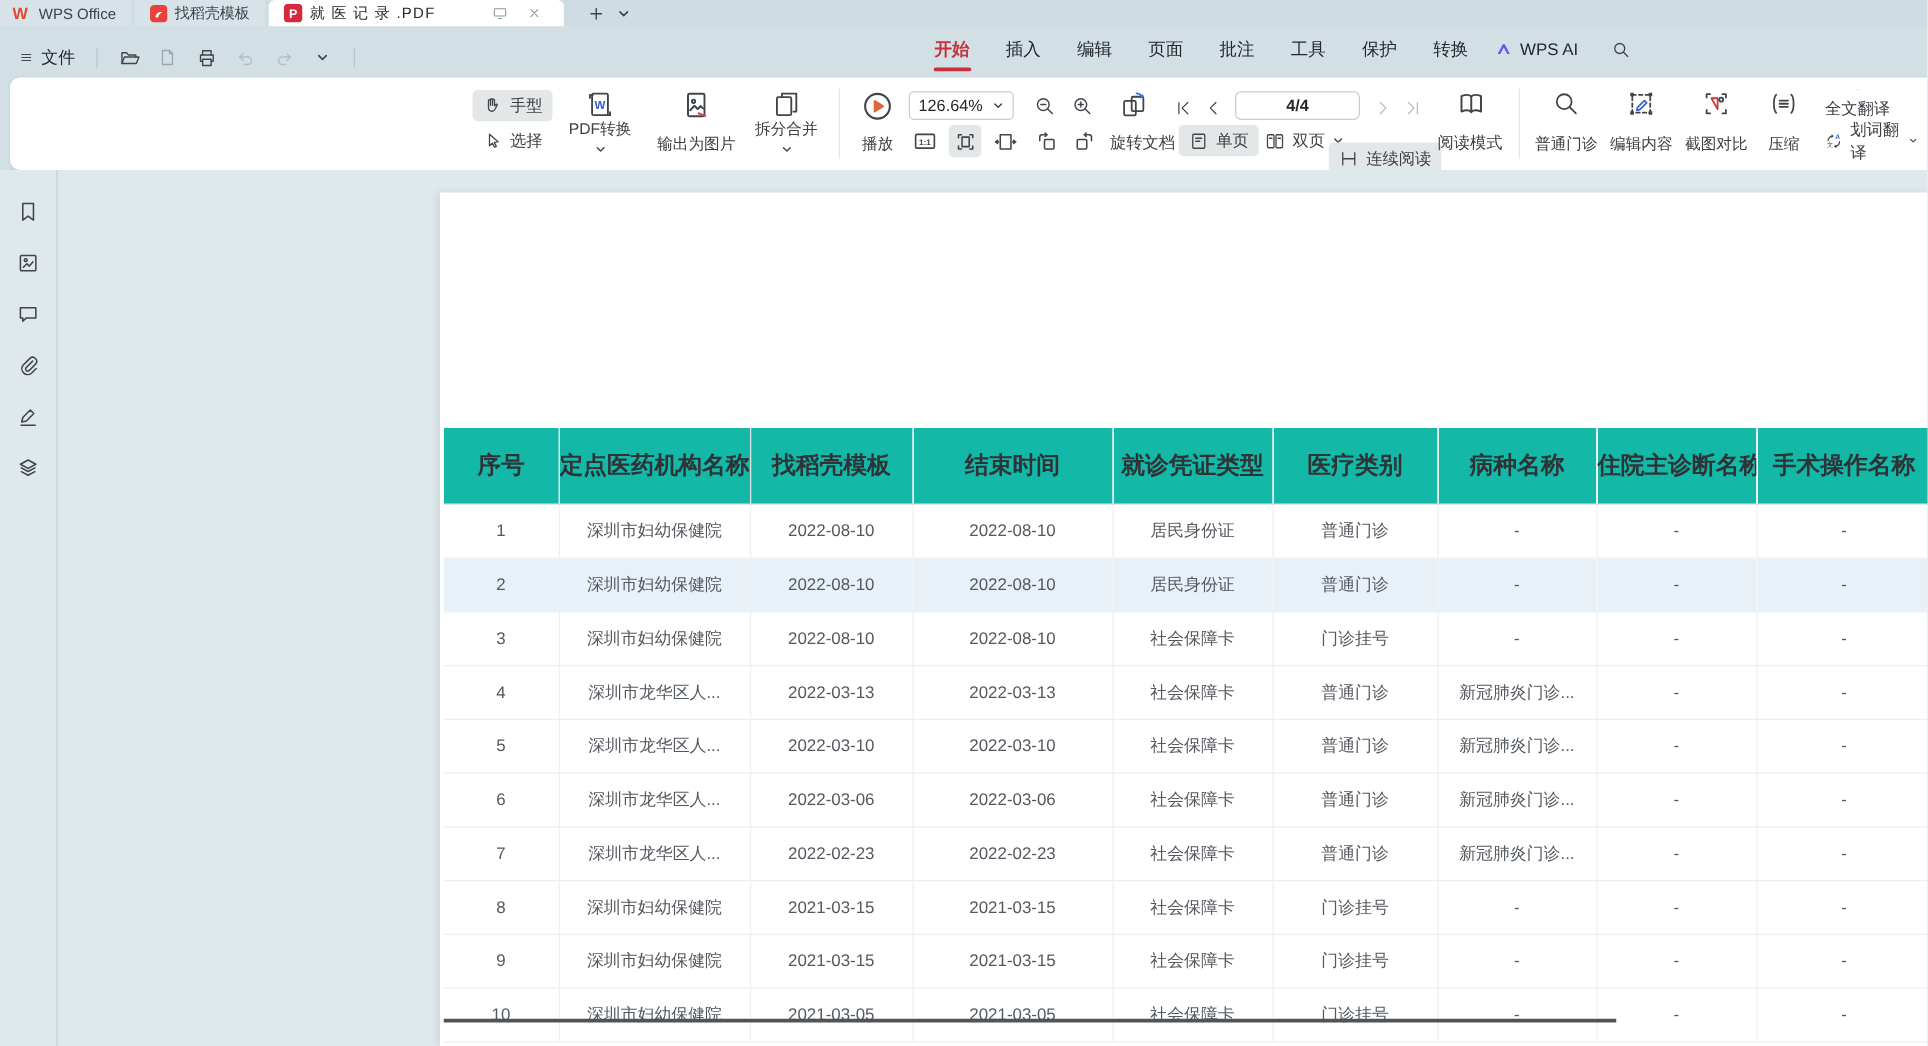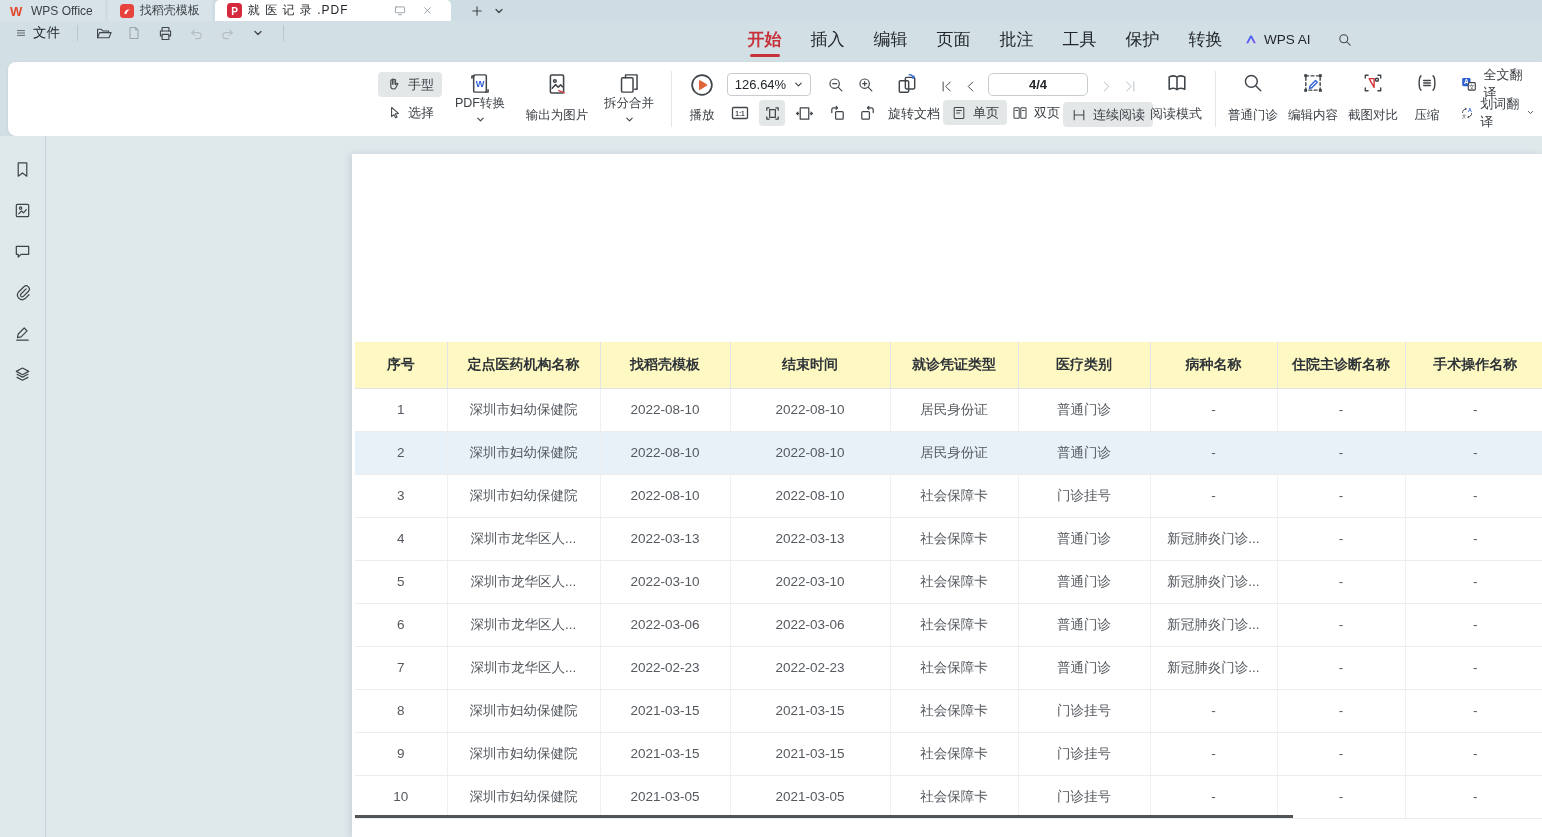--- a/index.html
+++ b/index.html
@@ -11,27 +11,27 @@
   .tabbar { position:absolute; top:0; left:0; right:0; height:21px; background:#cddde3; display:flex; align-items:stretch; }
   .tab { display:flex; align-items:center; gap:6px; padding:0 12px; font-size:12px; color:#3c4247; background:#d7e3e8; margin-right:3px; cursor:default; }
   .tab.active { background:#ffffff; border-radius:5px 5px 0 0; color:#24282c; }
   .tab .tab-title { white-space:nowrap; }
   .tab-btn { display:flex; align-items:center; justify-content:center; width:22px; height:21px; }
   svg { display:block; }
   .ic { stroke:#40454a; fill:none; stroke-width:1.3; stroke-linecap:round; stroke-linejoin:round; }
   .ic-gray { stroke:#b3bdc3; }
 
   
-  .menubar { position:absolute; top:21px; left:0; right:0; height:37px; display:flex; align-items:flex-start; }
+  .menubar { position:absolute; top:21px; left:0; right:0; height:37px; display:flex; align-items:flex-end; }
   .quick { display:flex; align-items:center; gap:7px; padding-left:10px; }
   .file-btn { display:flex; align-items:center; gap:5px; font-size:13.5px; color:#23272b; padding:3px 4px; }
   .qdiv { width:1px; height:16px; background:#b9c6cb; margin:0 6px; }
   .qbtn { width:24px; height:24px; display:flex; align-items:center; justify-content:center; border-radius:4px; }
   .menu-right { position:absolute; left:733px; top:0; height:37px; display:flex; align-items:center; }
-  .menu-item { position:relative; height:37px; display:flex; align-items:center; padding:0 14.5px; font-size:17px; color:#23272b; cursor:default; }
+  .menu-item { position:relative; height:37px; display:flex; align-items:center; padding:0 14.5px; font-size:14px; color:#23272b; cursor:default; }
   .menu-item.active { color:#c7313a; font-weight:bold; }
   .menu-item.active::after { content:""; position:absolute; left:50%; transform:translateX(-50%); bottom:1px; width:30px; height:3px; background:#c7313a; border-radius:2px; }
   .ai-item { display:flex; align-items:center; gap:5px; font-size:13.5px; padding:0 6px; }
   .menu-search { margin-left:20px; }
 
   
   .ribbon { position:absolute; top:62px; left:8px; right:0; height:74px; background:#fff; border-radius:8px 0 0 8px; box-shadow:0 1px 3px rgba(40,60,70,.10); }
   .rdiv { position:absolute; top:9px; width:1px; height:56px; background:#e3e7e9; }
   .pillrow { position:absolute; display:flex; align-items:center; gap:6px; height:25px; padding:0 8px; border-radius:4px; font-size:13px; color:#3b4045; }
   .pillrow.sel { background:#e4e7e8; }
@@ -43,21 +43,21 @@
   .pagebox { position:absolute; left:980px; top:11px; width:100px; height:23px; border:1px solid #c6ccd0; border-radius:5px; display:flex; align-items:center; justify-content:center; font-size:13px; font-weight:bold; color:#24282c; background:#fff; }
   .rlabel { position:absolute; font-size:13px; color:#3b4045; white-space:nowrap; }
 
   
   .canvas { position:absolute; top:136px; left:0; right:0; bottom:0; background:#dfe8eb; }
   .sidestrip { position:absolute; left:0; top:0; bottom:0; width:46px; border-right:1px solid #c9d4d8; display:flex; flex-direction:column; align-items:center; padding-top:22px; gap:19px; }
   .sicon { width:22px; height:22px; display:flex; align-items:center; justify-content:center; }
   .page { position:absolute; left:352px; top:18px; right:0; bottom:0; background:#fff; box-shadow:-2px 0 6px rgba(50,70,80,.12); }
 
   table.med { position:absolute; left:3px; top:188px; border-collapse:collapse; table-layout:fixed; width:1190px; }
-  table.med th { height:46px; background:#fef9c3; font-size:14px; font-weight:bold; color:#2e3338; border-right:1px solid #e2e5e8; border-bottom:1px solid #e2e5e8; text-align:center; white-space:nowrap; overflow:hidden; }
+  table.med th { height:61px; background:#14b8a6; font-size:19px; font-weight:bold; color:#2e3338; border-right:1px solid #e2e5e8; border-bottom:1px solid #e2e5e8; text-align:center; white-space:nowrap; overflow:hidden; }
   table.med th:last-child { border-right:none; }
   table.med td { height:43px; font-size:13.5px; color:#54595f; text-align:center; border-right:1px solid #eef0f2; border-bottom:1px solid #ebeef0; white-space:nowrap; overflow:hidden; }
   table.med td:last-child { border-right:none; }
   table.med tr.hl td { background:#e8f0f8; }
   .darkline { position:absolute; left:3px; top:661px; width:938px; height:3px; background:#505456; }
 </style>
 </head>
 <body>
 
 <div class="app">
@@ -349,21 +349,21 @@
       <svg width="16" height="16" viewBox="0 0 20 20" class="ic">
           <rect x="2.5" y="3.5" width="6.5" height="13" rx="1"></rect>
           <rect x="11" y="3.5" width="6.5" height="13" rx="1"></rect>
           <path d="M4.5 7h2.5M13 7h2.5"></path>
         </svg>
       <span>双页</span>
       <svg width="9" height="9" viewBox="0 0 10 10" class="ic">
           <path d="M2 3.5l3 3 3-3"></path>
         </svg>
     </div>
-    <div class="pillrow sel" style="left:1055px; top:40px;">
+    <div class="pillrow sel" style="left:1055px; top:52px;">
       <svg width="16" height="16" viewBox="0 0 20 20" class="ic">
           <path d="M4 4v12M16 4v12M4 10h12"></path>
         </svg>
       <span>连续阅读</span>
     </div>
     <span class="rlabel" style="left:1142px; top:43px;">阅读模式</span>
 
     <div class="rdiv" style="left:1207px;"></div>
 
     <div class="vbtn" style="left:1212px; width:66px;">
@@ -400,21 +400,21 @@
     </div>
     <div class="vbtn" style="left:1394px; width:50px;">
       <svg width="22" height="22" viewBox="0 0 20 20" class="ic">
           <path d="M4.5 3.5c-2.2 1.8-2.2 11.2 0 13M15.5 3.5c2.2 1.8 2.2 11.2 0 13"></path>
           <path d="M7 7.8h6M7 10h6M7 12.2h6"></path>
         </svg>
       <span class="vlabel">
           <span>压缩</span>
         </span>
     </div>
-    <div class="pillrow" style="left:1444px; top:9px;">
+    <div class="pillrow" style="left:1444px; top:9px;flex-direction:column;">
       <svg width="18" height="18" viewBox="0 0 20 20" class="ic">
           <rect x="2.5" y="3" width="9.5" height="9.5" rx="1.5" fill="#2f5fd0" stroke="none"></rect>
           <text x="7.2" y="10.4" font-size="7.5" font-weight="bold" fill="#fff" stroke="none" text-anchor="middle" font-family="inherit">A</text>
           <rect x="9.5" y="8.5" width="8" height="8.5" rx="1" fill="#fff"></rect>
           <text x="13.5" y="15.3" font-size="6.5" fill="#40454a" stroke="none" text-anchor="middle" font-family="inherit">文</text>
         </svg>
       <span>全文翻译</span>
     </div>
     <div class="pillrow" style="left:1444px; top:38px;">
       <svg width="18" height="18" viewBox="0 0 20 20" class="ic">

